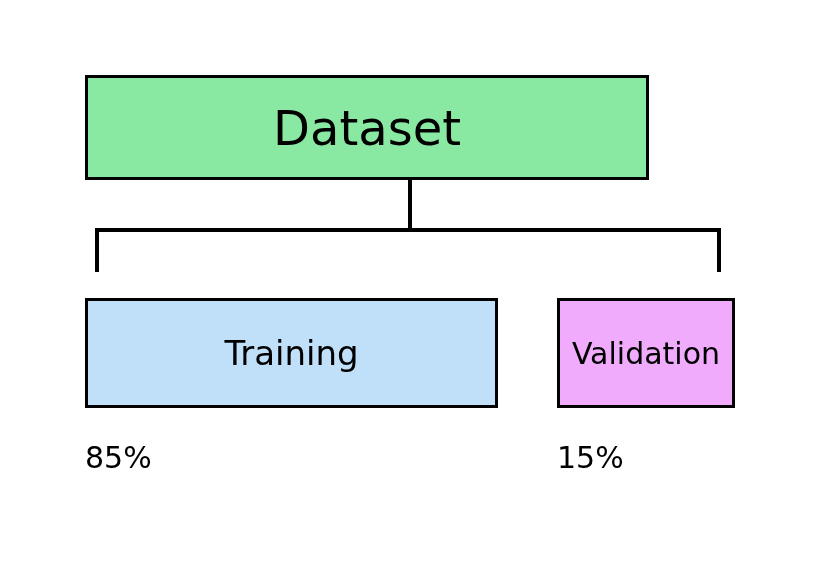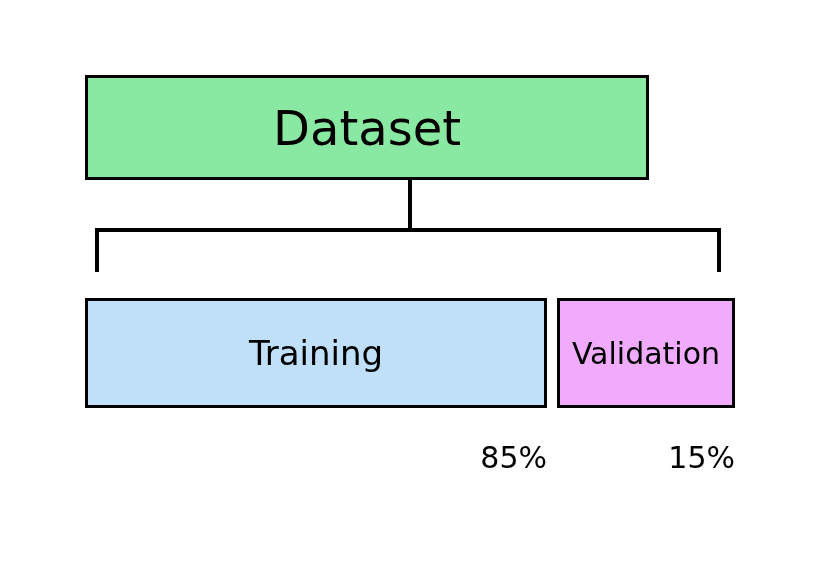--- a/index.html
+++ b/index.html
@@ -32,21 +32,21 @@
     background: #bfe0f8;
     font-size: 34px;
   }
   .validation {
     background: #f0abfc;
     font-size: 30px;
   }
   .pct {
     position: absolute;
     font-size: 30px;
-    text-align: right;
+    text-align: left;
   }
   .connector-line {
     position: absolute;
     background: #000;
   }
 </style>
 </head>
 <body>
 
 <div class="stage">
@@ -56,21 +56,21 @@
   </div>
 
   <div class="connector-line" style="left:408px; top:180px; width:4px; height:48px;"></div>
 
   <div class="connector-line" style="left:95px; top:228px; width:626px; height:4px;"></div>
 
   <div class="connector-line" style="left:95px; top:228px; width:4px; height:44px;"></div>
 
   <div class="connector-line" style="left:717px; top:228px; width:4px; height:44px;"></div>
 
-  <div class="box training" style="left:85px; top:298px; width:462px; height:110px;">
+  <div class="box training" style="left:85px; top:298px; width:413px; height:110px;">
     <span>Training</span>
   </div>
 
   <div class="box validation" style="left:557px; top:298px; width:178px; height:110px;">
     <span>Validation</span>
   </div>
 
   <div class="pct" style="left:85px; top:440px; width:462px;">85%</div>
 
   <div class="pct" style="left:557px; top:440px; width:178px;">15%</div>

